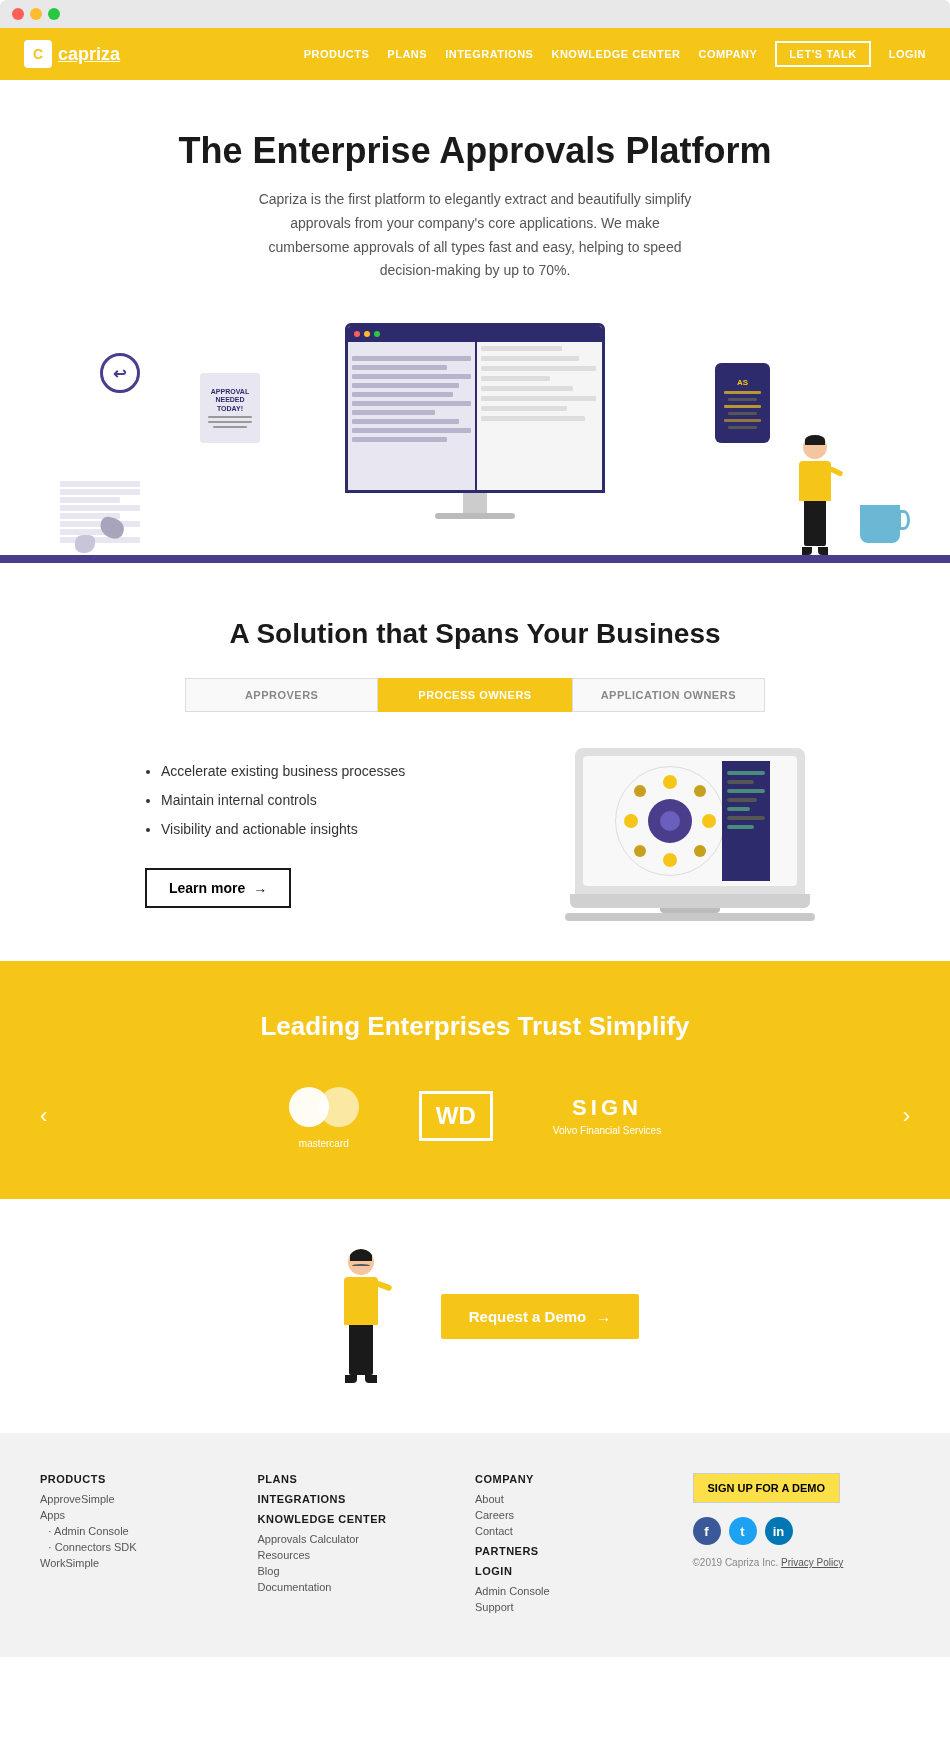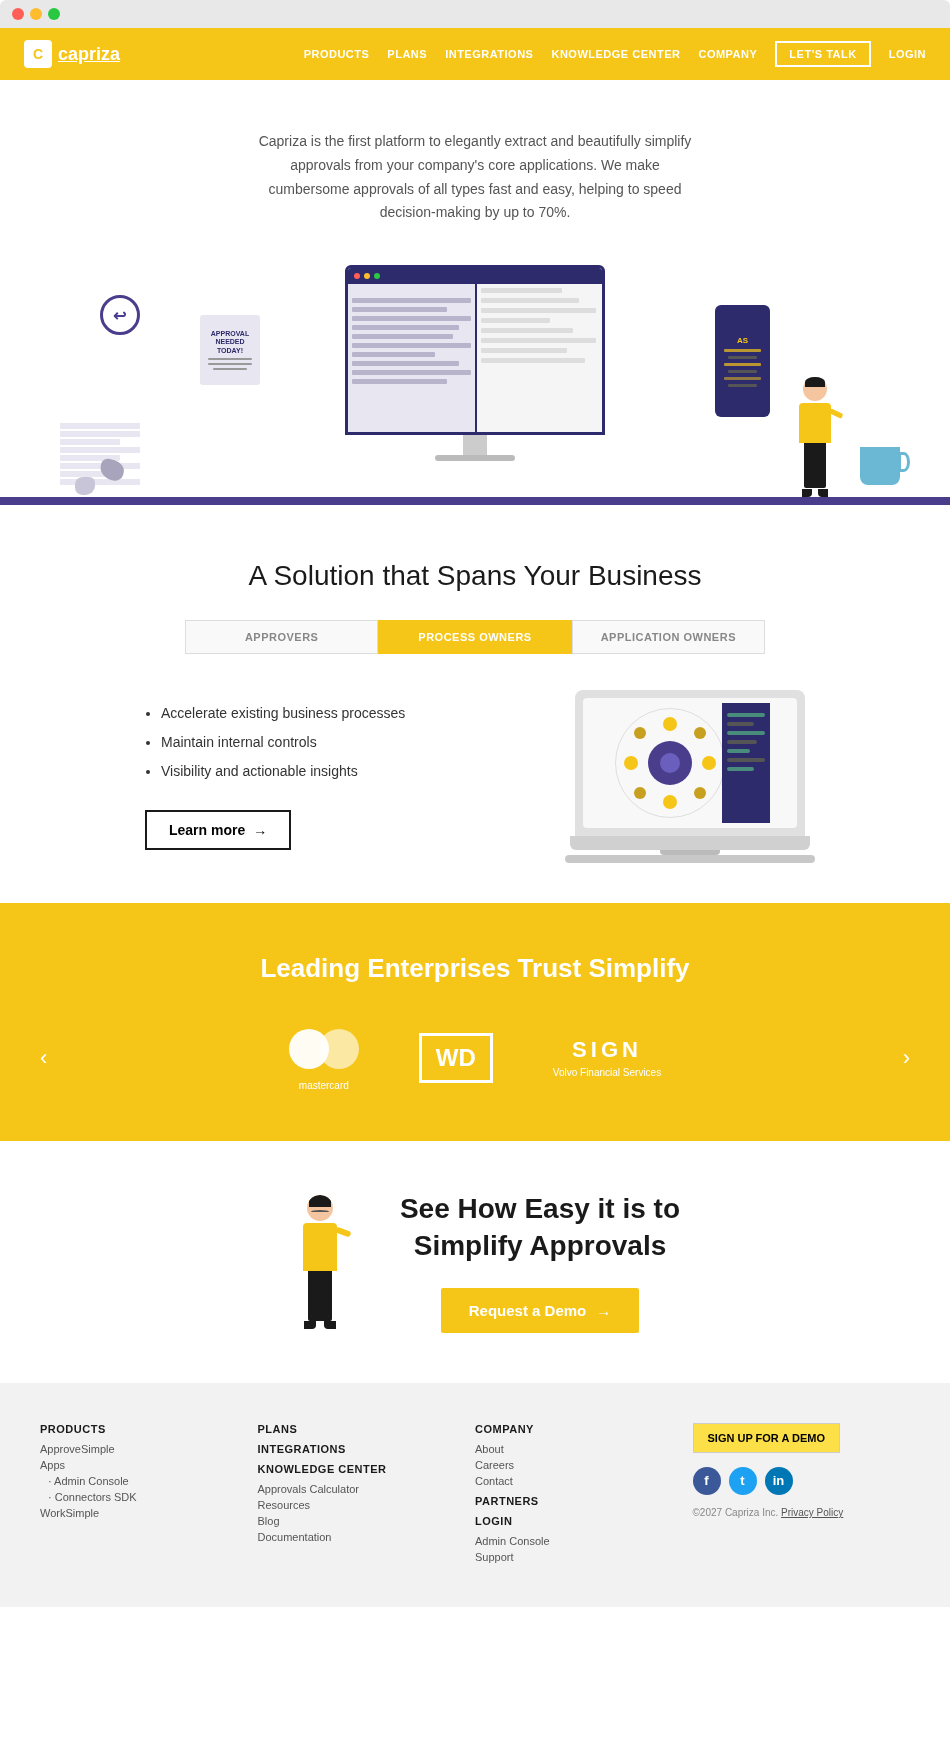--- a/index.html
+++ b/index.html
@@ -125,21 +125,21 @@
     .phone-wrap {
       position: absolute;
       right: 180px;
       top: 60px;
       width: 55px;
     }
     .phone {
       background: #2d2b6b;
       border-radius: 6px;
       width: 55px;
-      height: 112px;
+      height: 80px;
       display: flex; align-items: center; justify-content: center;
       flex-direction: column;
       gap: 4px;
       padding: 8px 4px;
     }
     .phone-top-text { color: #f5c518; font-size: 8px; font-weight: 700; }
     .phone-line { height: 3px; background: #f5c518; border-radius: 1px; width: 80%; opacity: 0.7; }
     .phone-line-half { height: 3px; background: #555; border-radius: 1px; width: 60%; }
 
     
@@ -217,21 +217,21 @@
       position: absolute; left: 75px; bottom: 10px;
       width: 20px; height: 18px; background: #c8c5d8; border-radius: 40% 30% 50% 40%;
     }
 
     
     .solution-section {
       padding: 55px 20px 40px;
       text-align: center;
       background: #fff;
     }
-    .solution-title { font-size: 28px; font-weight: 400; color: #1a1a1a; margin-bottom: 28px; }
+    .solution-title { font-size: 28px; font-weight: 700; color: #1a1a1a; margin-bottom: 28px; }
     .tabs-row {
       display: flex;
       justify-content: center;
       gap: 0;
       margin-bottom: 36px;
       max-width: 580px;
       margin-left: auto; margin-right: auto;
     }
     .tab-item {
       flex: 1;
@@ -456,20 +456,21 @@
     <a class="nav-link">PLANS</a>
     <a class="nav-link">INTEGRATIONS</a>
     <a class="nav-link">KNOWLEDGE CENTER</a>
     <a class="nav-link">COMPANY</a>
     <button class="nav-cta">LET'S TALK</button>
     <a class="nav-link">LOGIN</a>
   </div>
 </nav>
 
 <section class="hero">
+  <h1 class="hero-title">The Enterprise Approvals Platform</h1>
   <p class="hero-subtitle">Capriza is the first platform to elegantly extract and beautifully simplify approvals from your company's core applications. We make cumbersome approvals of all types fast and easy, helping to speed decision-making by up to 70%.</p>
 </section>
 
 <div class="hero-illustration">
 
   <div class="clock-wrap">
     <div class="clock-circle">↩</div>
   </div>
 
   <div class="papers-wrap">
@@ -680,24 +681,20 @@
         <div class="cta-char-arm"></div>
       </div>
       <div class="cta-char-legs"></div>
       <div class="cta-char-feet-row">
         <div class="cta-char-foot"></div>
         <div class="cta-char-foot" style="border-radius:0 0 0 4px;"></div>
       </div>
     </div>
   </div>
   <div class="cta-content">
-    <div class="cta-title">
-      <span>See How Easy it is to</span><br>
-      <span>Simplify Approvals</span>
-    </div>
     <button class="cta-btn">
       <span>Request a Demo</span>
       <span>→</span>
     </button>
   </div>
 </section>
 
 <footer class="footer">
   <div class="footer-cols">
 
@@ -732,19 +729,19 @@
     </div>
 
     <div class="footer-col">
       <button class="footer-demo-btn">SIGN UP FOR A DEMO</button>
       <div class="social-icons">
         <div class="social-icon social-fb">f</div>
         <div class="social-icon social-tw">t</div>
         <div class="social-icon social-li">in</div>
       </div>
       <div class="footer-copyright">
-        <span>©2027 Capriza Inc.</span>
+        <span>©2019 Capriza Inc.</span>
         <span class="footer-privacy">Privacy Policy</span>
       </div>
     </div>
 
   </div>
 </footer>
 
 </body></html>

